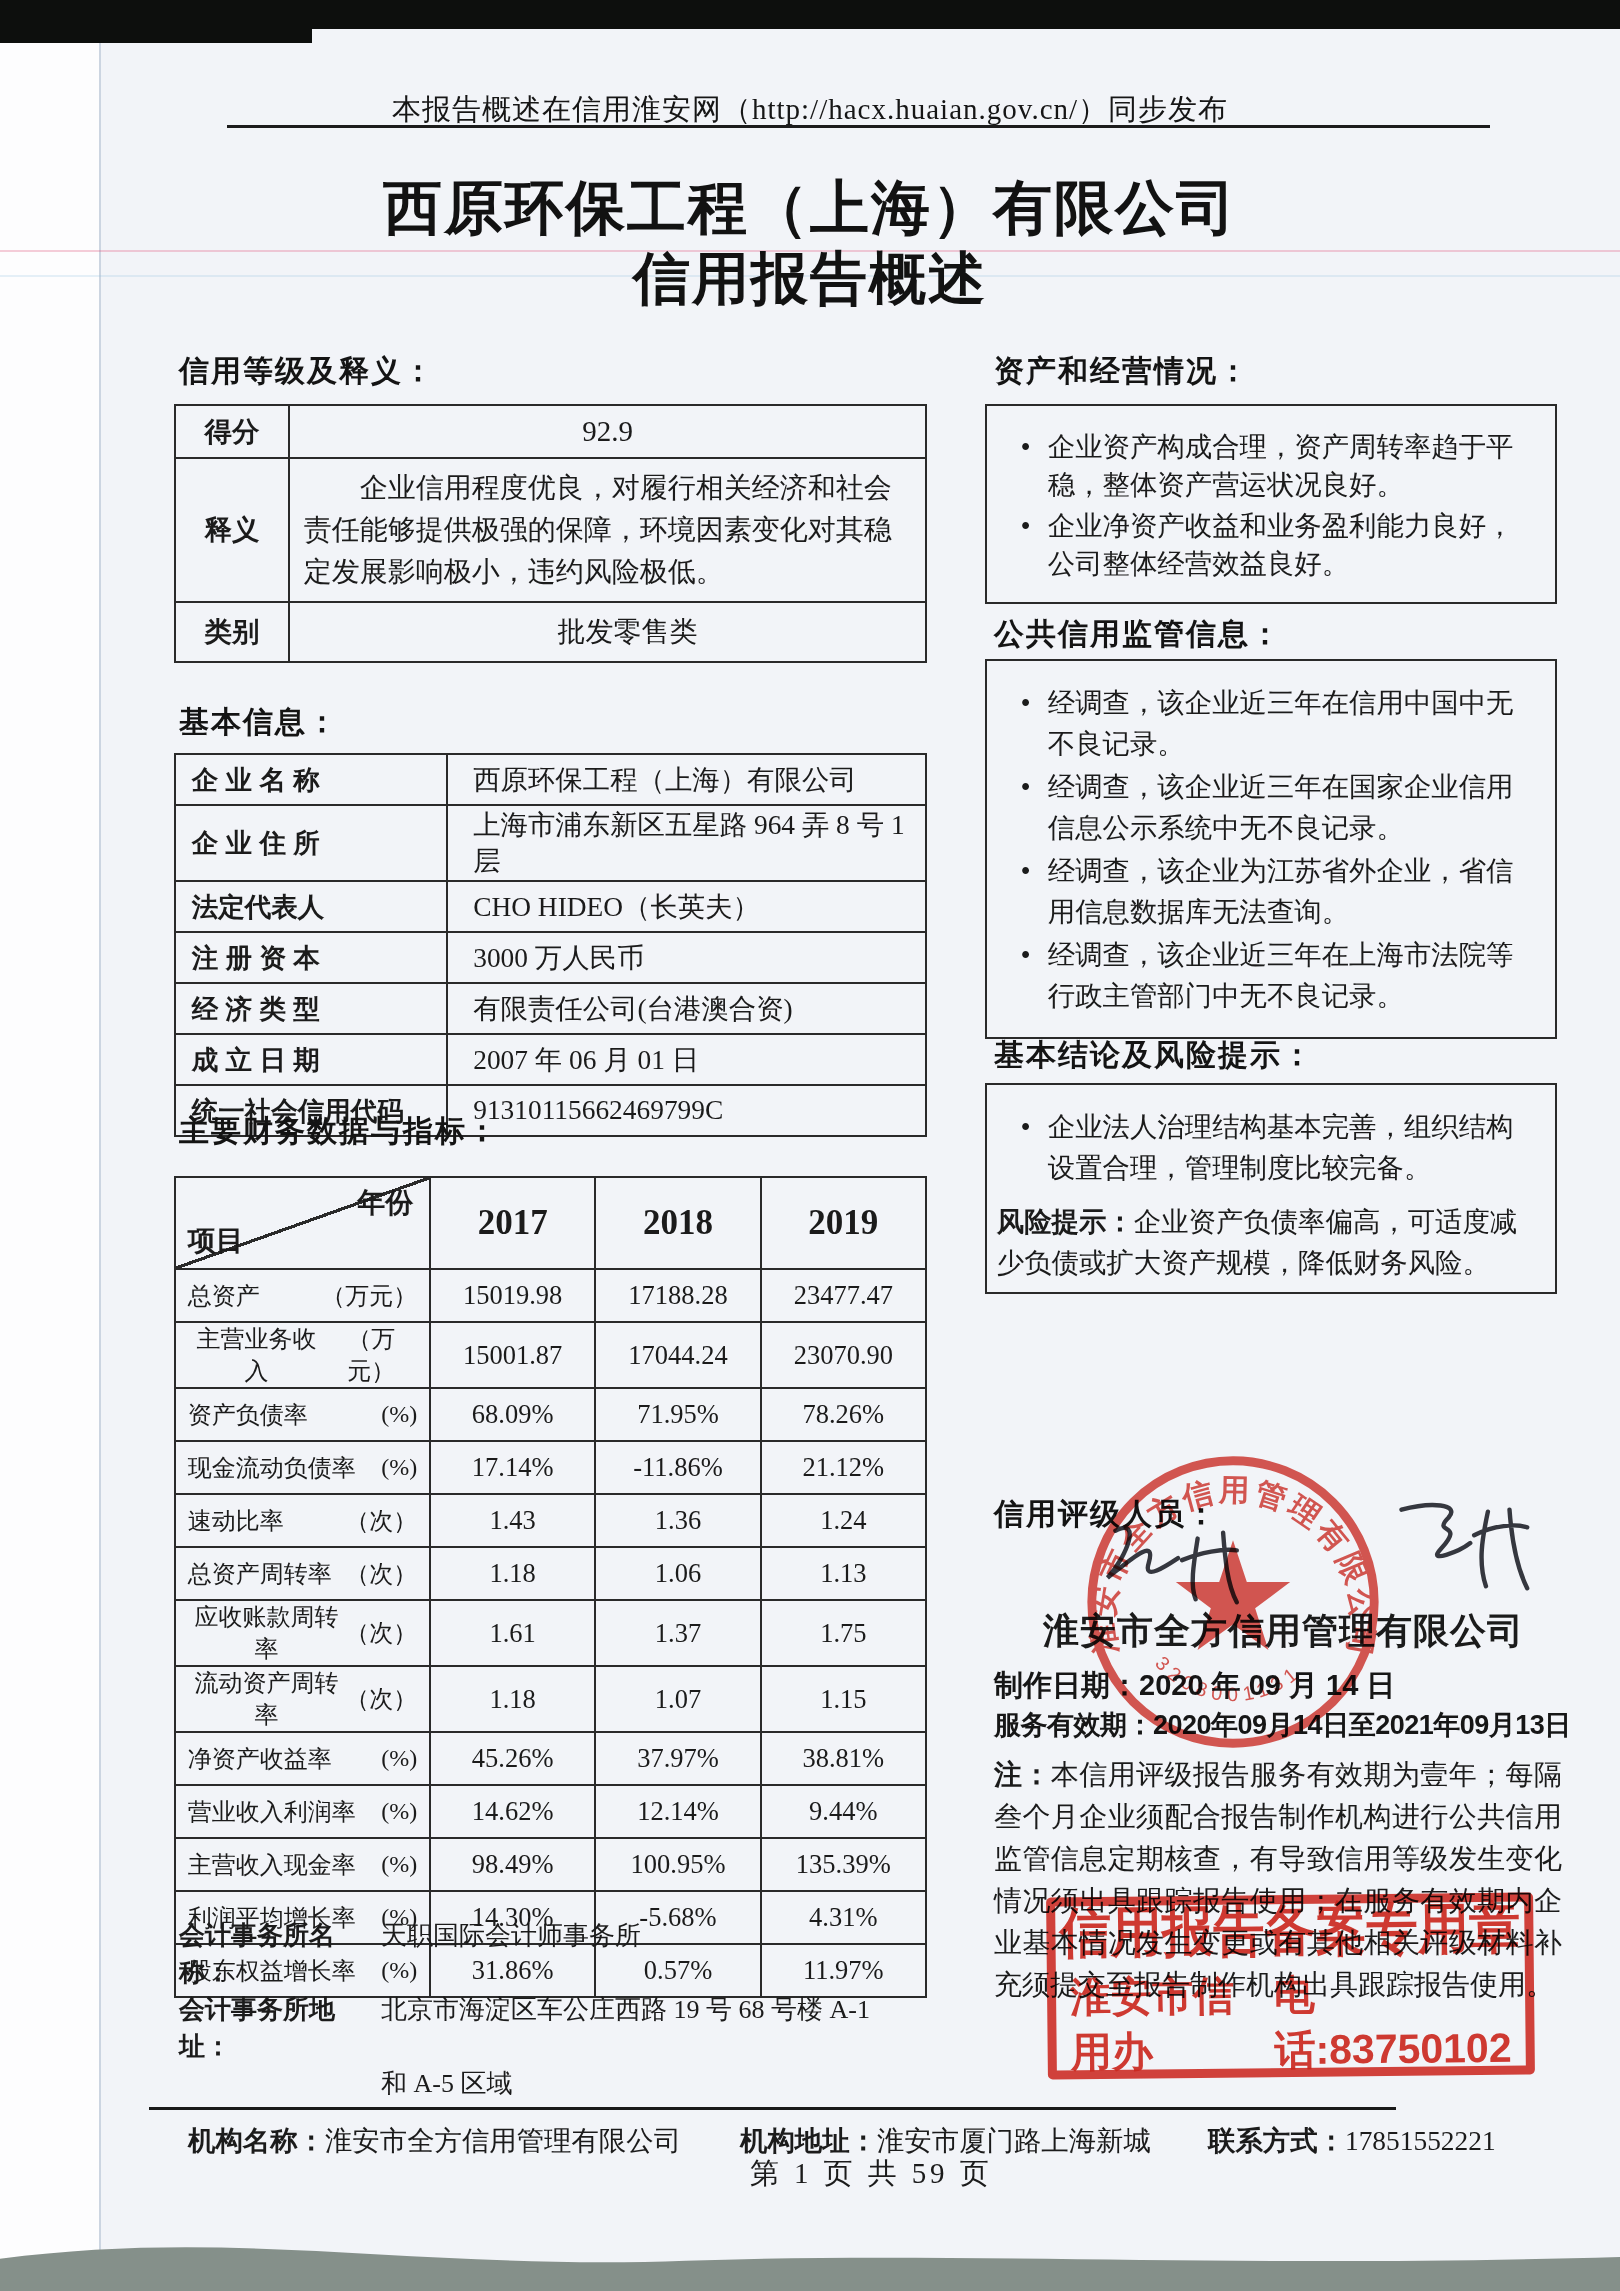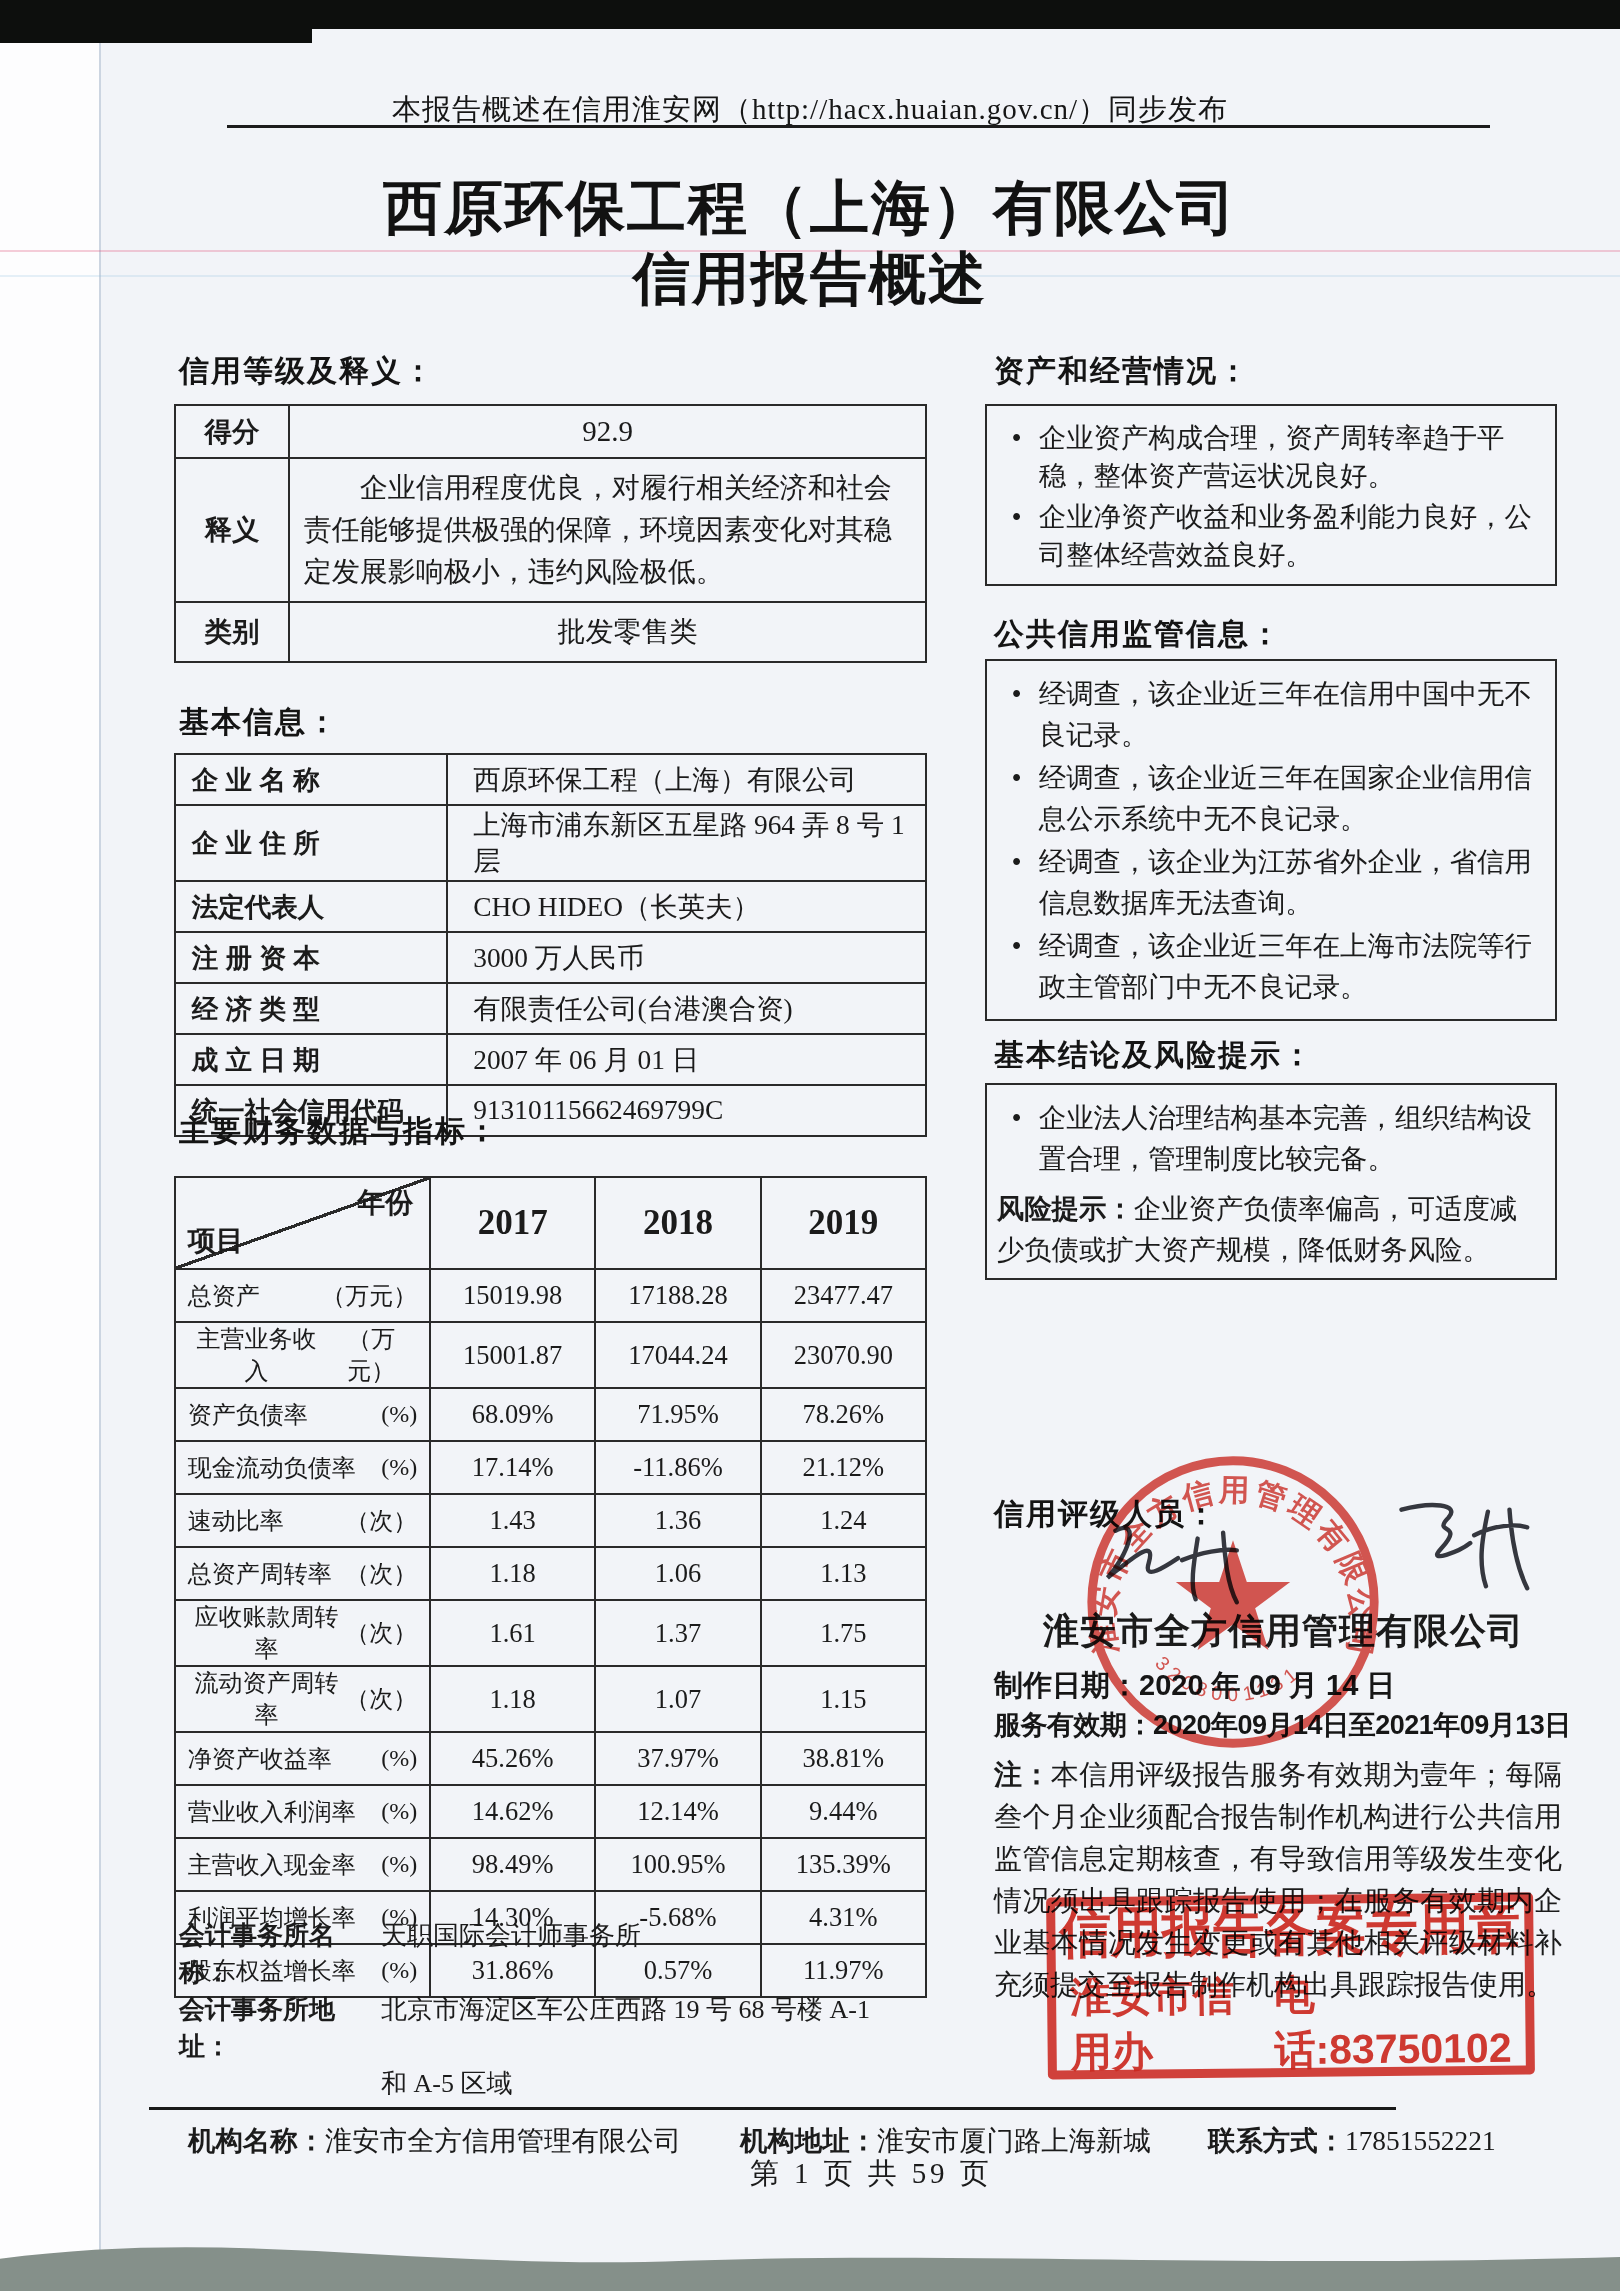--- a/index.html
+++ b/index.html
@@ -64,21 +64,21 @@
 
   
   #acct{left:179px;top:1917px;width:765px;font-size:26px;line-height:37px;}
   #acct .row{display:flex;}
   #acct .lbl{width:202px;flex:0 0 202px;font-family:"Liberation Sans","DejaVu Sans",sans-serif;font-weight:bold;}
   #acct .val{flex:1;}
 
   
   .rh{left:994px;width:564px;}
   .rbox{left:985px;width:545px;border:2.5px solid #2a2a2a;background:transparent;padding:9.8px 13.7px 7.8px 9.8px;}
-  .rbox ul{margin:3px;padding:0;list-style:none;}
+  .rbox ul{margin:12px;padding:0;list-style:none;}
   .rbox li{position:relative;padding-left:39px;font-size:27.4px;}
   .rbox li::before{content:"\2022";position:absolute;left:11.8px;top:0;font-size:29px;}
   #box-assets li{line-height:38px;margin:2.9px 0;}
   #box-public li{line-height:41px;margin:2px 0;}
   #box-conclusion li{line-height:41px;margin:2px 0;}
   #box-conclusion .risk{margin-top:7.8px;font-size:27.4px;line-height:41px;}
   .blabel{font-family:"Liberation Sans","DejaVu Sans",sans-serif;font-weight:bold;}
 
   #staff-company{left:1019px;top:1607px;width:529px;text-align:center;
      font-family:"Liberation Sans","DejaVu Sans",sans-serif;font-weight:bold;font-size:36px;letter-spacing:1px;}

